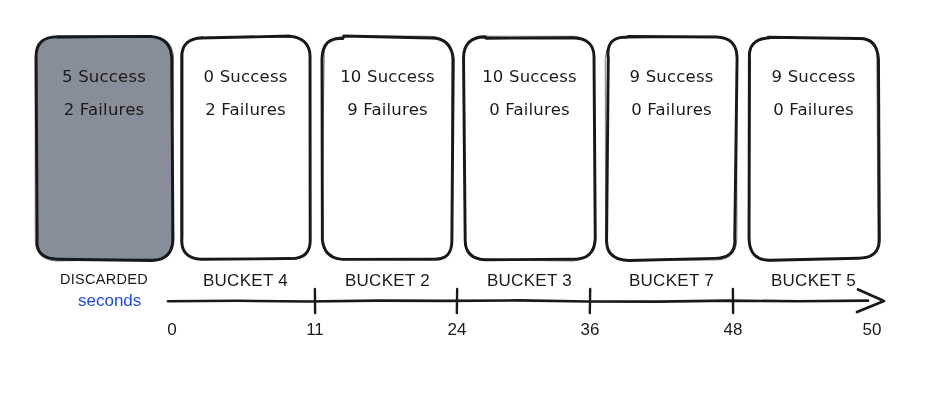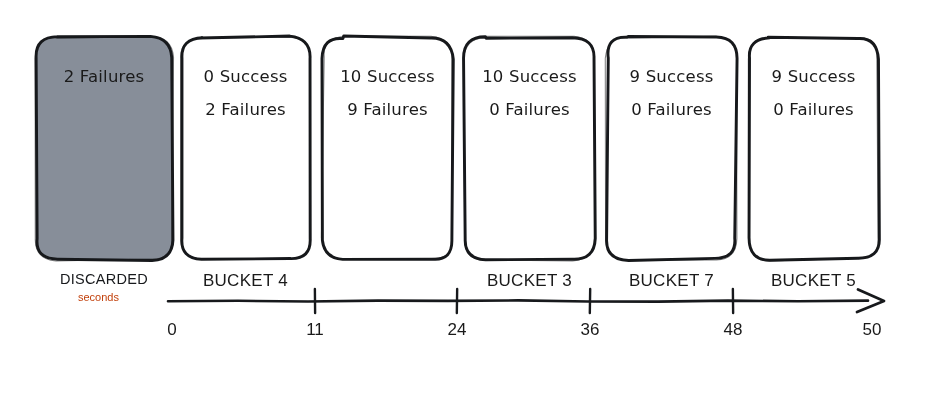--- a/index.html
+++ b/index.html
@@ -76,22 +76,22 @@
     left: 0; top: 0;
     width: 931px;
     height: 413px;
     overflow: visible;
   }
   .axis-caption {
     position: absolute;
     left: 78px;
     top: 291px;
     font-family: "Liberation Sans", sans-serif;
-    font-size: 11px;
-    color: #c2410c;
+    font-size: 17px;
+    color: #1d4ed8;
   }
   .tick-label {
     position: absolute;
     top: 320px;
     transform: translateX(-50%);
     font-family: "Liberation Sans", sans-serif;
     font-size: 17px;
     color: #1a1a1a;
   }
 </style>
@@ -101,20 +101,21 @@
 <div id="stage">
 
   <div id="buckets-layer">
       <div class="bucket" style="left: 32px; top: 31px; width: 144px; height: 235px;">
         <svg class="bucket-svg" viewBox="-4 -4 152 243">
           <path d="M 22.143722667871042 -0.3804477932979353 L 121.05858339066617 -0.8560266208718531 Q 142.48379699524958 0.7587740117305657 143.49859743874987 21.75733741132717 L 144.79666373075452 214.39370598569514 Q 143.84751623710616 235.01693444524426 122.7804959046538 235.76810115780683 L 22.82013957326999 234.3191536494065 Q -0.5556480937317246 233.62357451142742 1.4119093938716105 212.74943664320745 L 0.3332634298654739 20.83784597408958 Q -0.23868861992377788 -0.10405432197730989 22.928459966671653 -0.6107481231680141 Z" fill="#878e99" stroke="#17191c" stroke-width="3.1" stroke-linejoin="round" stroke-linecap="round"></path>
           <path d="M 22.170934702153318 1.0683373759733514 L 123.51083484559786 -0.40135355708771386 Q 143.02334515510591 -0.14155792784877122 145.40321561596357 20.449553786718752 L 143.58496809829958 214.55768197897123 Q 143.17107202226762 235.33585470081306 121.8895333200926 234.1518714010017 L 21.27370845756377 236.19105236195028 Q -1.4679849568798091 234.27251220706384 -0.5547909188841004 211.87455223286526 L -0.7291473632096314 22.615549084322993 Q 0.8437845958862454 -1.1240545916138218 22.19272568395827 0.44572554944898 Z" fill="none" stroke="#17191c" stroke-width="1.1" stroke-linejoin="round" opacity="0.55"></path>
         </svg>
         <div class="bucket-content">
           <div class="stats">
+            <div class="stat-line">5 Success</div>
             <div class="stat-line">2 Failures</div>
           </div>
           <div class="bucket-name small">DISCARDED</div>
         </div>
       </div>
       <div class="bucket" style="left: 177px; top: 31px; width: 137px; height: 235px;">
         <svg class="bucket-svg" viewBox="-4 -4 145 243">
           <path d="M 20.663880612747743 0.5615482233930379 L 115.37036994366208 -1.4798727777320893 Q 138.0508851833991 0.9012404660694302 136.7973095042631 22.682674073590896 L 136.96938469628805 213.0238119415968 Q 137.84735961223487 234.5300261628232 116.03902985688765 234.01226906974335 L 21.962377719208597 234.7335699515883 Q -0.5529584666481242 233.69302173980978 1.2432395339827054 212.30362226453144 L 1.2597824952565135 21.9198637931142 Q 0.10368723802384922 1.133752006967552 22.934508756920696 0.2846466327086091 Z" fill="#ffffff" stroke="#17191c" stroke-width="3.1" stroke-linejoin="round" stroke-linecap="round"></path>
           <path d="M 22.29636808745563 0.6246804425492883 L 114.11076481534401 -0.3828836838249117 Q 137.1719961798517 0.2864885430666618 136.91172834555618 21.49871317791112 L 137.427112763864 213.72729979507275 Q 135.68456287123263 234.71959610241464 113.72371018140112 234.07749362309696 L 21.941006272716912 234.30527119867037 Q -0.027072469459380955 233.8589594268007 -0.12910182520281524 212.23799656457268 L -0.08764540155098076 22.56900759995915 Q -0.949214497290086 1.0003626227611677 21.424782982585022 1.3167236608220265 Z" fill="none" stroke="#17191c" stroke-width="1.1" stroke-linejoin="round" opacity="0.55"></path>
         </svg>
@@ -129,20 +130,21 @@
       <div class="bucket" style="left: 319px; top: 31px; width: 137px; height: 235px;">
         <svg class="bucket-svg" viewBox="-4 -4 145 243">
           <path d="M 22.150943684205412 -1.4874077842338012 L 114.34668776569015 0.5948241712059826 Q 135.6954562351515 0.1756224459735677 138.1192552556284 22.845202637952752 L 136.63629637081175 213.89627083563246 Q 137.17093470215332 236.06833737597336 116.51083484559786 234.5986464429123 L 21.023345155105925 234.85844207215123 Q 1.4032156159635634 233.44955378671875 -0.4150319017004222 214.55768197897123 L -0.8289279777323828 22.33585470081307 Q -0.11046667990740389 -0.8481285989983007 21.27370845756377 1.1910523619502784 Z" fill="#ffffff" stroke="#17191c" stroke-width="3.1" stroke-linejoin="round" stroke-linecap="round"></path>
           <path d="M 22.169296179231242 -1.470037641376257 L 114.48841881257832 -1.2434726329753176 Q 138.08829465139425 1.0490448519354687 136.48515155648346 22.27620558285853 L 136.7929657218512 214.52267955249408 Q 138.57571853280533 234.7394391039881 113.65914669695776 233.92130161654495 L 21.27848452508915 234.6364635168924 Q 0.5869634758681059 233.6811795496149 -1.4546870836988093 211.81000416101887 L 1.5072956187534148 20.419874549191444 Q -0.16386587269953454 0.4616271087899804 23.060172650867024 -1.3735442881938071 Z" fill="none" stroke="#17191c" stroke-width="1.1" stroke-linejoin="round" opacity="0.55"></path>
         </svg>
         <div class="bucket-content">
           <div class="stats">
             <div class="stat-line">10 Success</div>
             <div class="stat-line">9 Failures</div>
           </div>
+          <div class="bucket-name">BUCKET 2</div>
         </div>
       </div>
       <div class="bucket" style="left: 461px; top: 31px; width: 137px; height: 235px;">
         <svg class="bucket-svg" viewBox="-4 -4 145 243">
           <path d="M 22.615549084322993 0.8437845958862454 L 113.87594540838617 0.19272568395826967 Q 137.44572554944898 0.6851590170757845 136.78125653797832 21.56556625822559 L 138.09863539879444 212.57197603126988 Q 137.29636808745562 235.62468044254928 114.11076481534401 234.6171163161751 L 22.171996179851703 235.28648854306667 Q -0.08827165444381535 234.49871317791113 0.4271127638639882 213.72729979507275 L -1.3154371287673712 21.719596102414652 Q -1.276289818598889 -0.9225063769030385 21.941006272716912 -0.6947288013296202 Z" fill="#ffffff" stroke="#17191c" stroke-width="3.1" stroke-linejoin="round" stroke-linecap="round"></path>
           <path d="M 23.183774627407548 -1.1648947371868417 L 115.5594913079578 -1.390443876059726 Q 137.49529864846554 0.6861911960178987 137.27982656286332 22.93512587128207 L 137.2815845784615 211.90883901338094 Q 137.77037130630342 234.68592311402318 114.02625013499055 236.56249035296497 L 22.106531093851665 235.33624420841807 Q 0.11985677042976023 235.8251377095381 -0.019535089377313852 214.41425473996205 L -1.2169748676475138 22.356865480286068 Q 1.372510532825254 -1.1411524598021061 23.306477572768927 1.0295342550845816 Z" fill="none" stroke="#17191c" stroke-width="1.1" stroke-linejoin="round" opacity="0.55"></path>
         </svg>
         <div class="bucket-content">
           <div class="stats">
             <div class="stat-line">10 Success</div>

